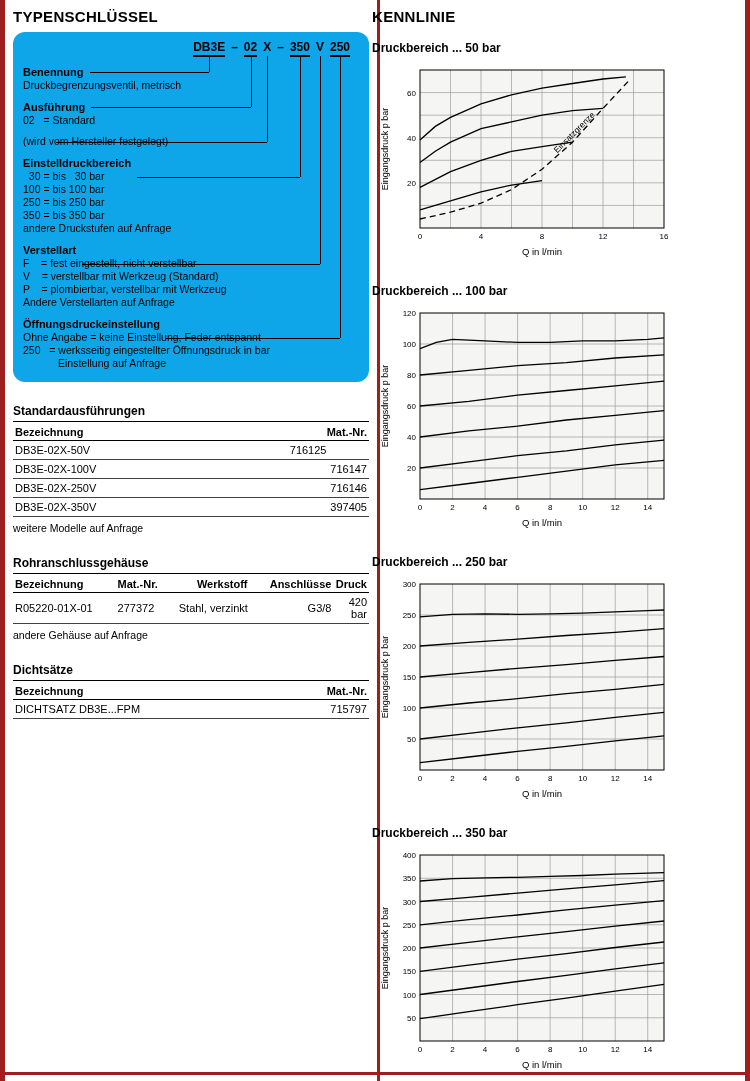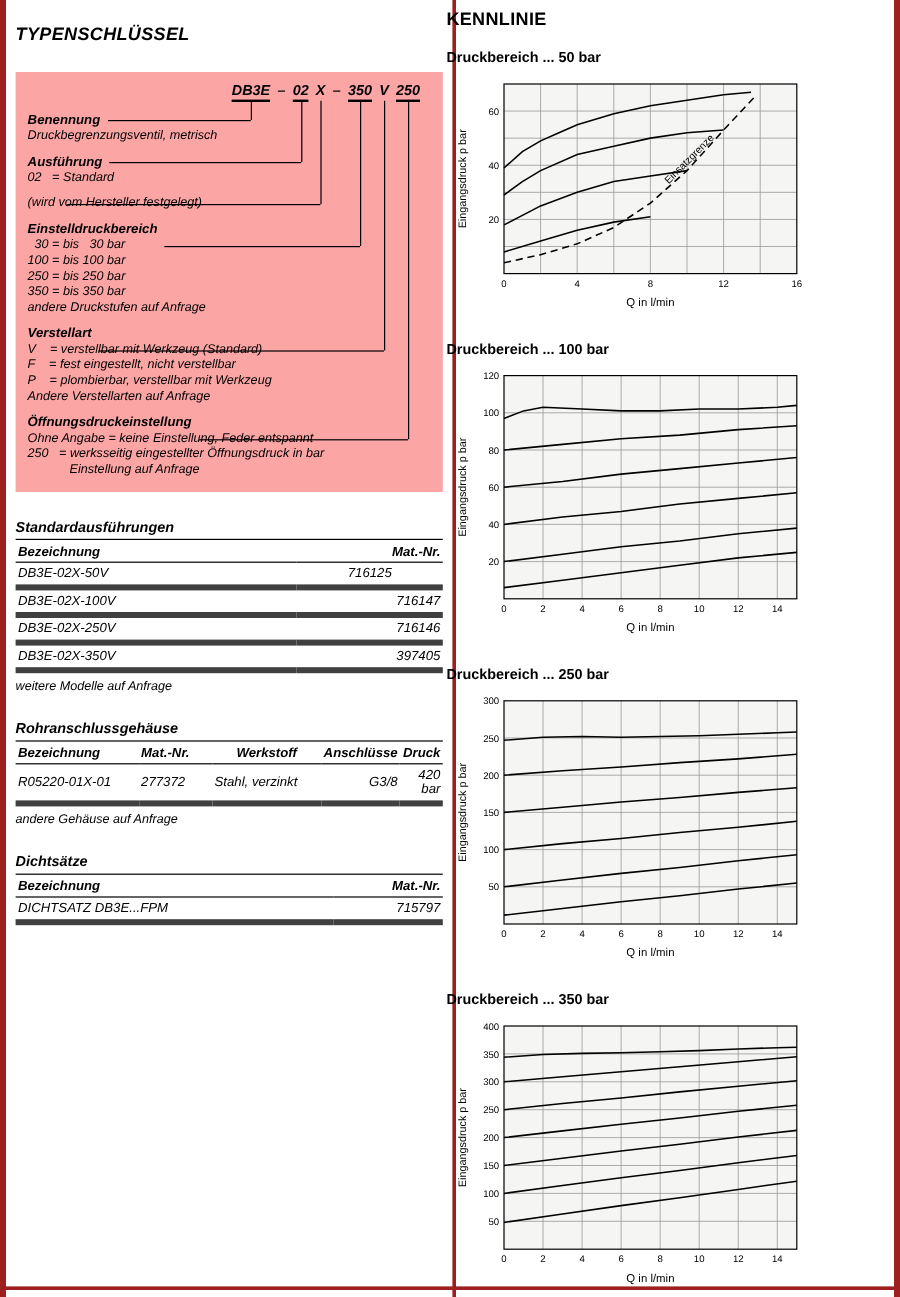--- a/index.html
+++ b/index.html
@@ -8,43 +8,43 @@
   body {
     width:750px; height:1081px; position:relative; overflow:hidden;
     background:#fff; color:#000;
     font-family:"Liberation Sans", sans-serif;
   }
   .frame-left   { position:absolute; left:0; top:0; width:5px; height:1081px; background:var(--red); }
   .frame-right  { position:absolute; left:745px; top:0; width:5px; height:1081px; background:var(--red); }
   .frame-divider{ position:absolute; left:377px; top:0; width:3px; height:1081px; background:var(--red); }
   .frame-bottom { position:absolute; left:0; top:1072px; width:750px; height:3px; background:var(--red); }
 
-  .col-left  { position:absolute; left:13px;  top:18px; width:356px;font-style:italic; }
+  .col-left  { position:absolute; left:13px;  top:6px; width:356px; }
   .col-right { position:absolute; left:372px; top:6px; width:350px; }
 
   .page-title { font-size:15px; font-weight:bold; letter-spacing:.3px; margin:2px 0 0 0; }
 
   
-  .tk-box { position:relative; background:#fca5a5; margin-top:23px; padding:8px 10px 12px; font-size:11px; }
+  .tk-box { position:relative; background:#0ea5e9; margin-top:7px; padding:8px 10px 12px; font-size:11px;border-radius:12px; }
   .tk-code { text-align:right; font-weight:bold; font-size:12px; padding-right:6px; white-space:nowrap; }
   .code-part { display:inline-block; margin:0 3px; }
   .code-part.u { border-bottom:2px solid #000; padding-bottom:1px; }
   .tk-section { margin-top:8px; }
   .tk-heading { font-weight:bold; font-size:11px; line-height:14px; white-space:nowrap; }
   .tk-label { display:inline-block; }
   .tk-line { font-size:10.5px; line-height:13px; white-space:pre; }
   .tk-leader { position:absolute; height:1px; background:#000; }
   .tk-vline  { position:absolute; width:1px;  background:#000; }
 
   
   .block { margin-top:22px; }
   .tbl-title { font-size:12px; font-weight:bold; border-bottom:1px solid #000; padding-bottom:3px; }
   table.tbl { width:100%; border-collapse:collapse; font-size:11px; }
   .tbl th { font-weight:bold; text-align:left; padding:4px 2px 2px; border-bottom:1px solid #000; }
-  .tbl td { padding:3px 2px; border-bottom:5px solid #404040;margin-left:28px; }
+  .tbl td { padding:3px 2px; border-bottom:1px solid #404040;margin-left:28px; }
   table.cols-5 th:nth-child(1), table.cols-5 td:nth-child(1){ width:30%; }
   table.cols-5 th:nth-child(2), table.cols-5 td:nth-child(2){ width:18%; }
   table.cols-5 th:nth-child(3), table.cols-5 td:nth-child(3){ width:27%; }
   table.cols-5 th:nth-child(4), table.cols-5 td:nth-child(4){ width:15%; }
   table.cols-5 th:nth-child(5), table.cols-5 td:nth-child(5){ width:10%; }
   .tbl-note { font-size:10.5px; margin-top:5px; }
 
   
   .chart-block { margin-top:26px; }
   .chart-block.first { margin-top:16px; }
@@ -79,22 +79,22 @@
         <div class="tk-section">
           <div class="tk-heading"><span class="tk-label">Einstelldruckbereich</span></div>
           <div class="tk-line">  30 = bis   30 bar</div>
           <div class="tk-line">100 = bis 100 bar</div>
           <div class="tk-line">250 = bis 250 bar</div>
           <div class="tk-line">350 = bis 350 bar</div>
           <div class="tk-line">andere Druckstufen auf Anfrage</div>
         </div>
         <div class="tk-section">
           <div class="tk-heading"><span class="tk-label">Verstellart</span></div>
+          <div class="tk-line">F    = fest eingestellt, nicht verstellbar</div>
           <div class="tk-line">V    = verstellbar mit Werkzeug (Standard)</div>
-          <div class="tk-line">F    = fest eingestellt, nicht verstellbar</div>
           <div class="tk-line">P    = plombierbar, verstellbar mit Werkzeug</div>
           <div class="tk-line">Andere Verstellarten auf Anfrage</div>
         </div>
         <div class="tk-section">
           <div class="tk-heading"><span class="tk-label">Öffnungsdruckeinstellung</span></div>
           <div class="tk-line">Ohne Angabe = keine Einstellung, Feder entspannt</div>
           <div class="tk-line">250   = werksseitig eingestellter Öffnungsdruck in bar</div>
           <div class="tk-line">            Einstellung auf Anfrage</div>
         </div>
       </div>

